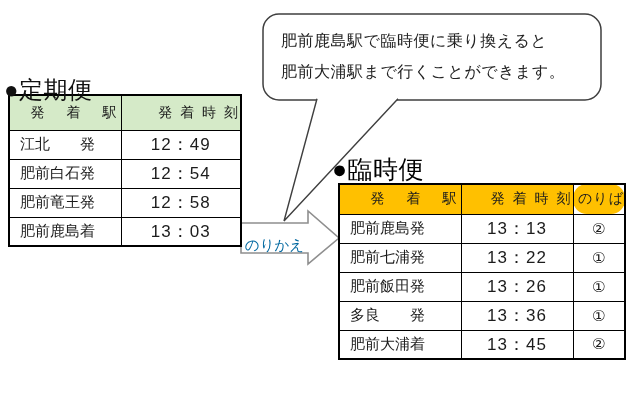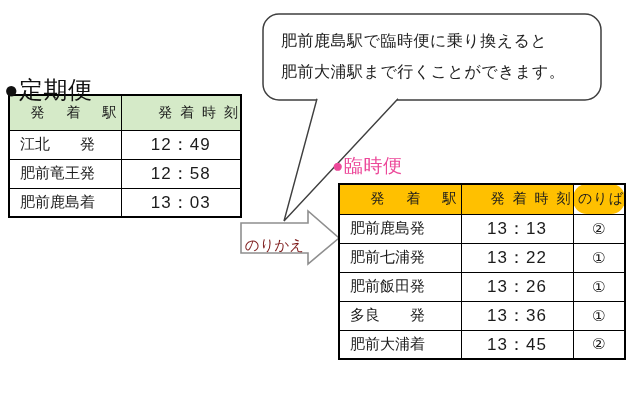--- a/index.html
+++ b/index.html
@@ -7,25 +7,25 @@
   .stage { position:relative; width:628px; height:410px; background:#ffffff; overflow:hidden; }
 
   .overlay-svg { position:absolute; left:0; top:0; z-index:0; }
 
   .bubble-text { position:absolute; left:281px; top:25px; z-index:2;
                  font-size:16px; line-height:31px; color:#222; letter-spacing:0.5px; white-space:nowrap; }
 
   .title-regular { position:absolute; left:4px; top:74px; z-index:2;
                    font-size:24px; color:#111; letter-spacing:0.5px; }
   .title-special { position:absolute; left:332px; top:153px; z-index:2;
-                   font-size:19px; color:#ec4899; letter-spacing:0.5px; }
+                   font-size:25px; color:#000000; letter-spacing:0.5px; }
 
   .norikae { position:absolute; left:241px; top:223px; width:67px; height:44px; z-index:2;
              display:flex; align-items:center; justify-content:center;
-             font-size:14.5px; color:#7f1d1d; white-space:nowrap; }
+             font-size:14.5px; color:#0369a1; white-space:nowrap; }
 
   table { position:absolute; z-index:1; border-collapse:collapse; table-layout:fixed;
           background:#fff; color:#1c1c1c; }
   table, td { border:1.5px solid #000; }
   table { border-width:2px; }
 
   .tbl-regular { left:8px; top:94px; width:232px; }
   .tbl-special { left:338px; top:183px; width:286px; }
 
   td { vertical-align:middle; overflow:hidden; white-space:nowrap; }
@@ -73,20 +73,24 @@
     <tbody>
         <tr class="hdr">
       <td class="h-station">発　着　駅</td>
       <td class="h-time">発 着 時 刻</td>
     </tr>
     <tr>
       <td class="c-station">江北　　発</td>
       <td class="c-time">12：49</td>
     </tr>
     <tr>
+      <td class="c-station">肥前白石発</td>
+      <td class="c-time">12：54</td>
+    </tr>
+    <tr>
       <td class="c-station">肥前竜王発</td>
       <td class="c-time">12：58</td>
     </tr>
     <tr>
       <td class="c-station">肥前鹿島着</td>
       <td class="c-time">13：03</td>
     </tr>
   </tbody>
     </table>
 

